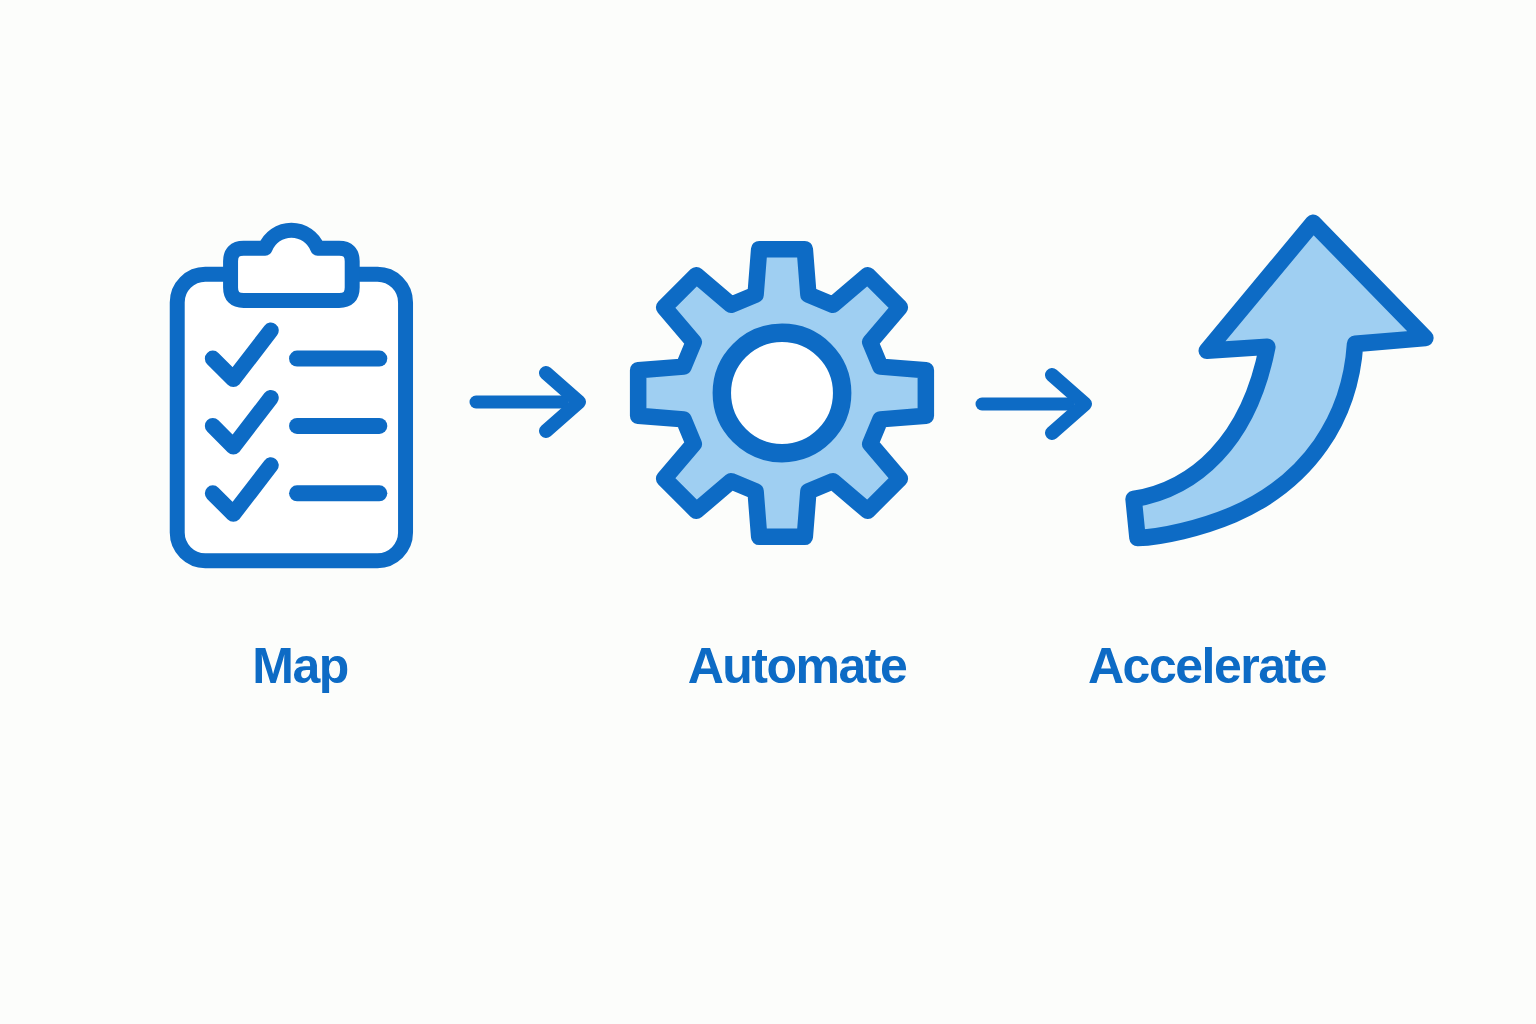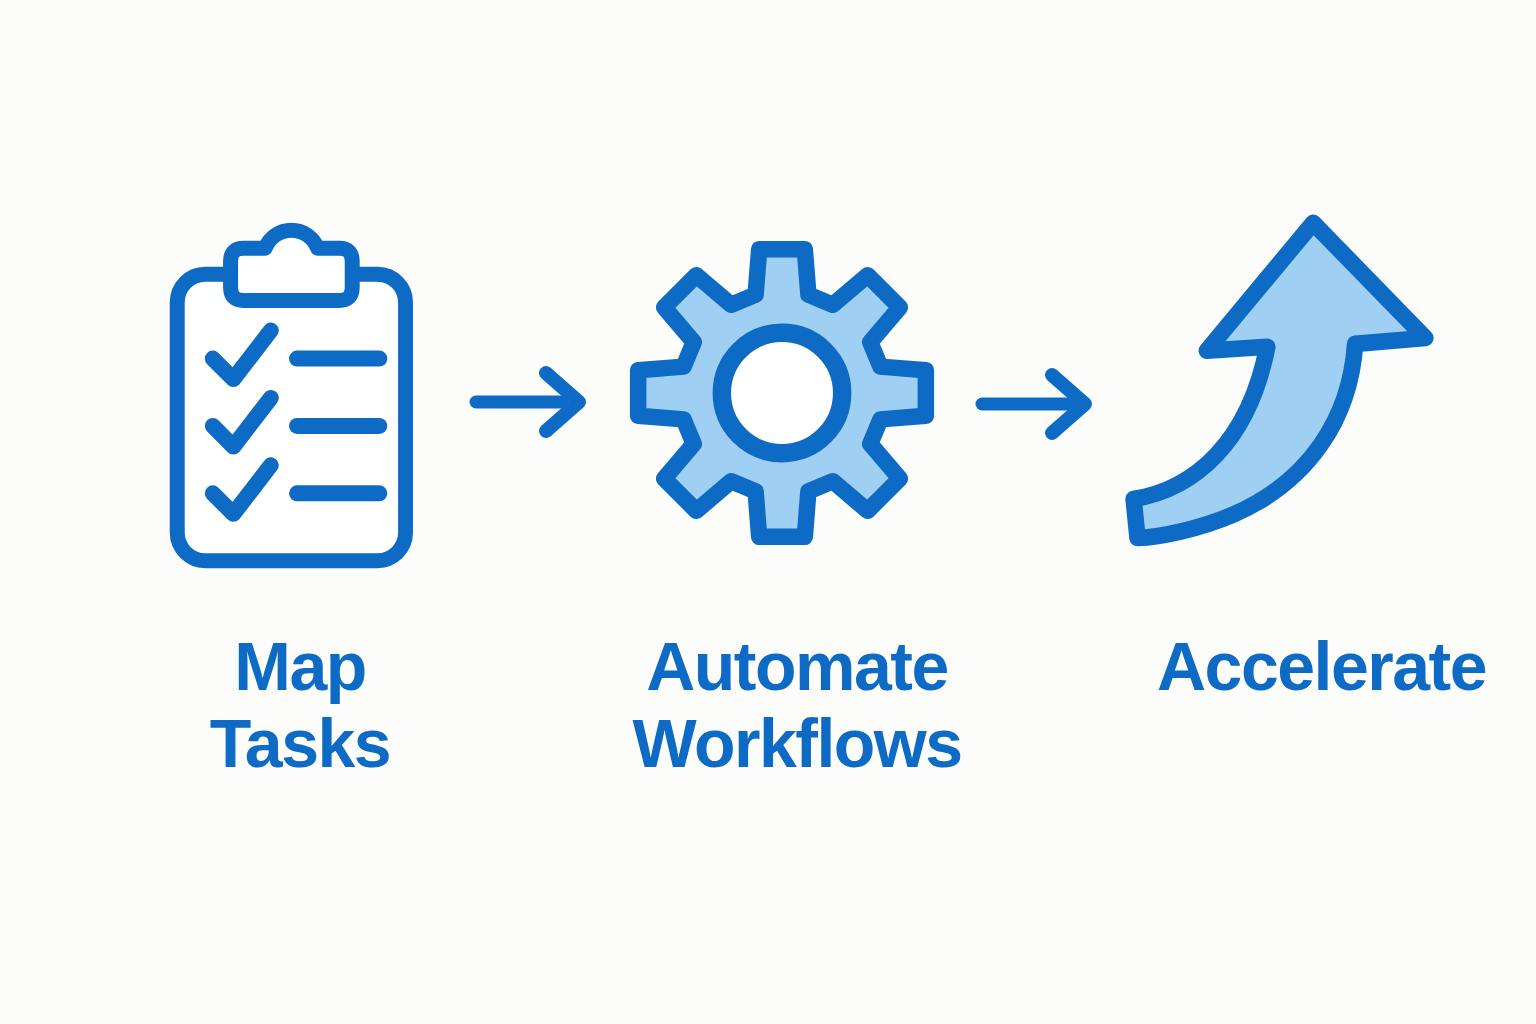--- a/index.html
+++ b/index.html
@@ -45,27 +45,27 @@
     stroke-linejoin: round;
     stroke-linecap: round;
   }
 
   .label {
     position: absolute;
     top: 628px;
     text-align: center;
     color: var(--primary-blue);
     font-weight: 700;
-    font-size: 68px;
+    font-size: 50px;
     line-height: 77px;
     letter-spacing: -1.5px;
   }
   #label-1 { left: 110px;  width: 380px; }
   #label-2 { left: 582px;  width: 430px; }
-  #label-3 { left: 1056px; width: 430px; text-align: right; }
+  #label-3 { left: 992px; width: 430px; }
 </style>
 </head>
 <body>
 
 <div class="canvas">
 
   <svg id="clipboard-icon" class="icon-abs" viewBox="0 0 280 380" xmlns="http://www.w3.org/2000/svg">
 
     <rect class="fill-white" x="12" y="60" width="244" height="306" rx="30" stroke-width="16"></rect>
 
@@ -109,23 +109,21 @@
              L 200 25
              L 315 143
              L 243 149
              C 238 225, 196 290, 118 324
              C 85 338, 45 347, 20 348
              Z"></path>
   </svg>
 
   <div id="label-1" class="label">
     <div>Map</div>
-    <div>Tasks</div>
   </div>
   <div id="label-2" class="label">
     <div>Automate</div>
-    <div>Workflows</div>
   </div>
   <div id="label-3" class="label">
     <div>Accelerate</div>
   </div>
 
 </div>
 
 </body></html>

